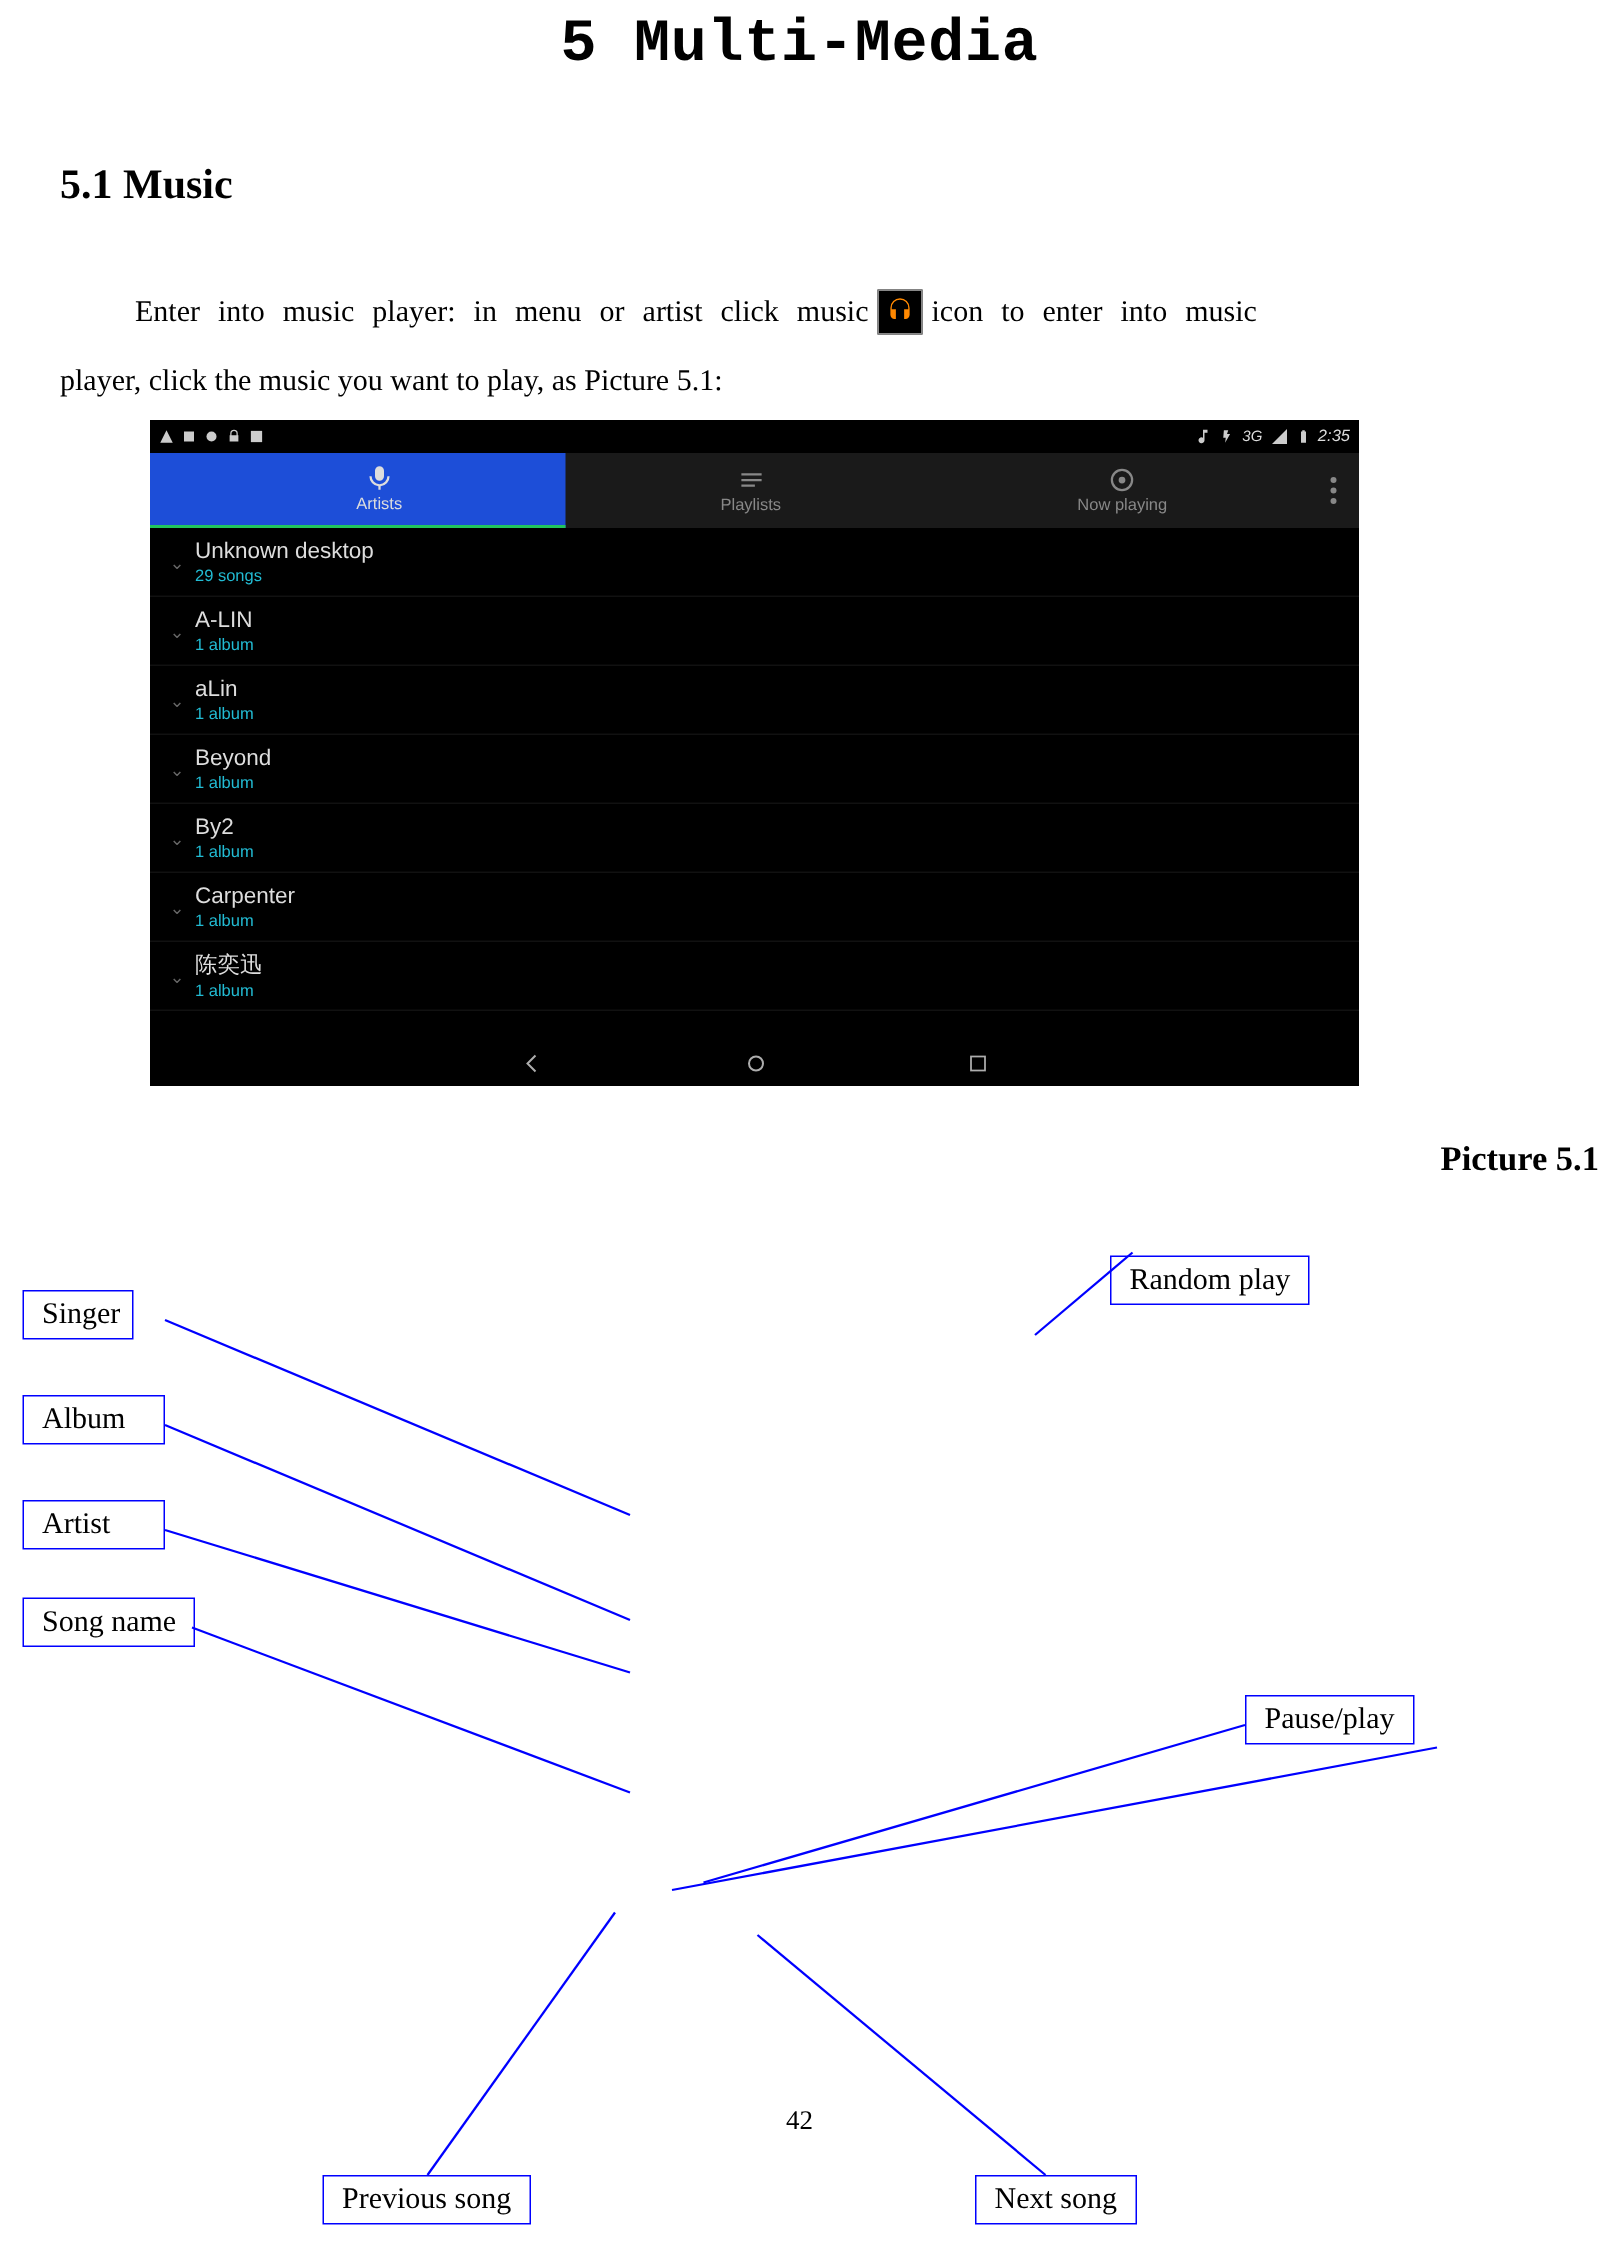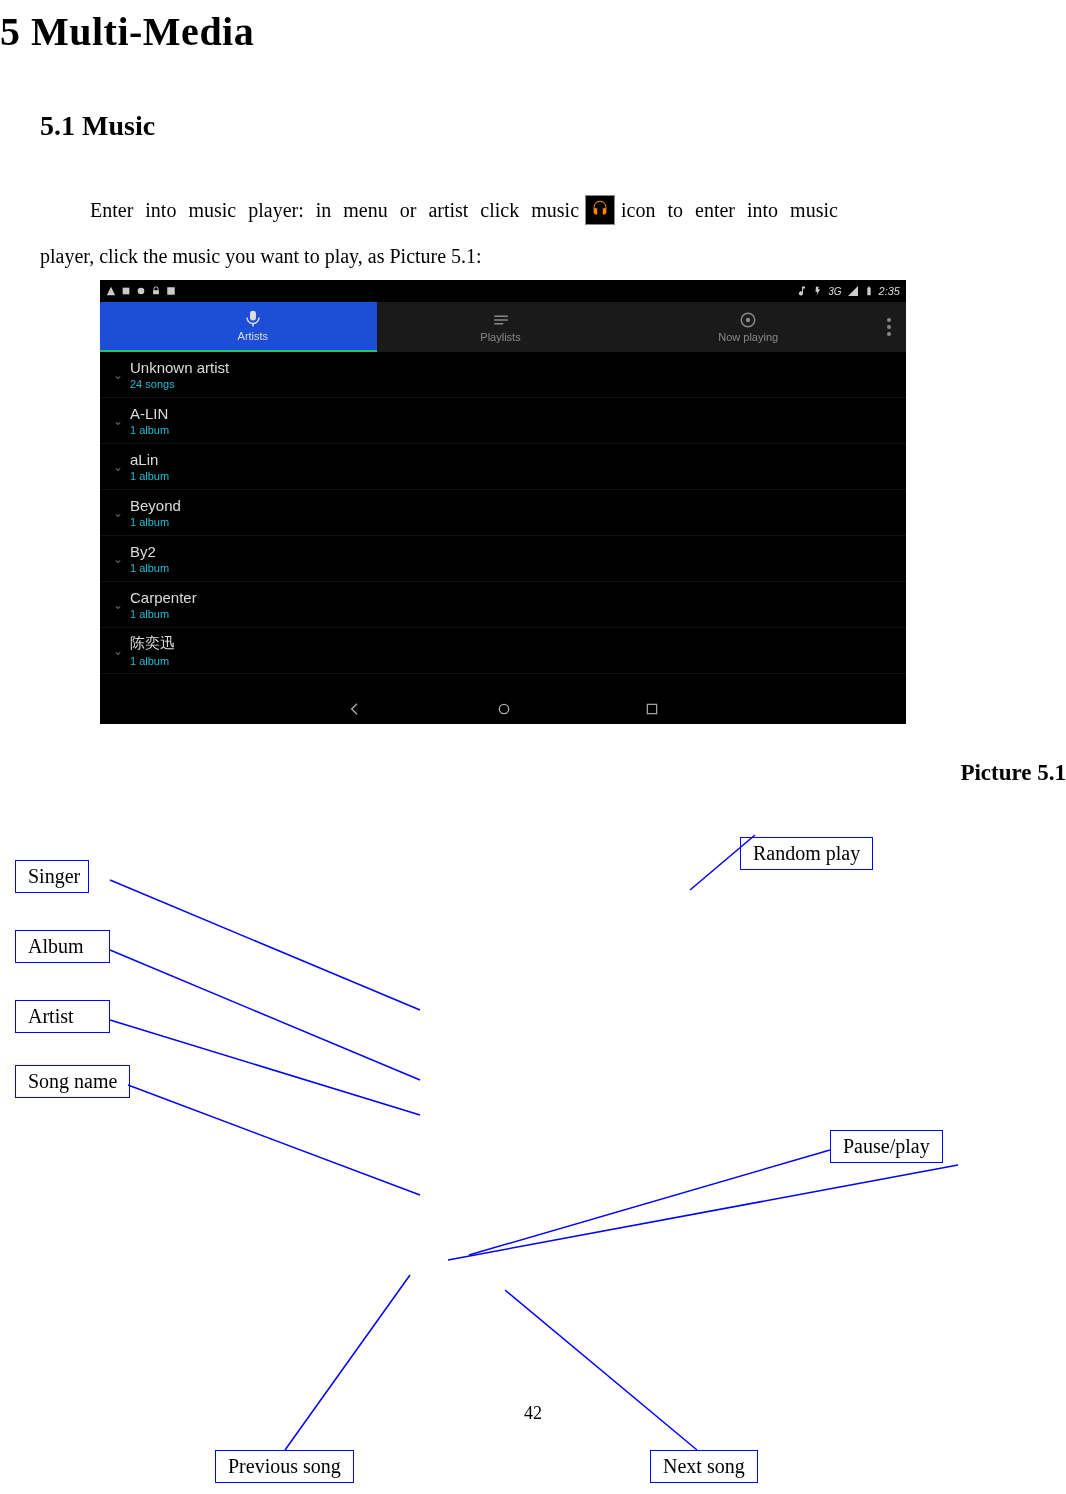--- a/index.html
+++ b/index.html
@@ -5,24 +5,26 @@
   * { box-sizing: border-box; margin: 0; padding: 0; }
   body {
     font-family: "Times New Roman", Times, serif;
     background: #fff;
     color: #000;
     width: 1066px;
     height: 1494px;
     position: relative;
   }
   .chapter-title {
+    text-align: center;
     font-size: 40px;
     font-weight: bold;
     margin-top: 8px;
     letter-spacing: 0.5px;
+    font-family: Liberation Mono, monospace;
   }
   .section-title {
     font-size: 28px;
     font-weight: bold;
     margin: 55px 0 0 40px;
   }
   .body-text {
     font-size: 20px;
     margin: 45px 40px 0 90px;
     line-height: 2.3;
@@ -244,22 +246,22 @@
       <span></span>
         <span></span>
         <span></span>
     </div>
   </div>
 
   <div class="list">
     <div class="row">
         <div class="chev">⌄</div>
         <div class="txt">
-          <div class="main">Unknown artist</div>
-          <div class="sub">24 songs</div>
+          <div class="main">Unknown desktop</div>
+          <div class="sub">29 songs</div>
         </div>
       </div>
     <div class="row">
         <div class="chev">⌄</div>
         <div class="txt">
           <div class="main">A-LIN</div>
           <div class="sub">1 album</div>
         </div>
       </div>
     <div class="row">

